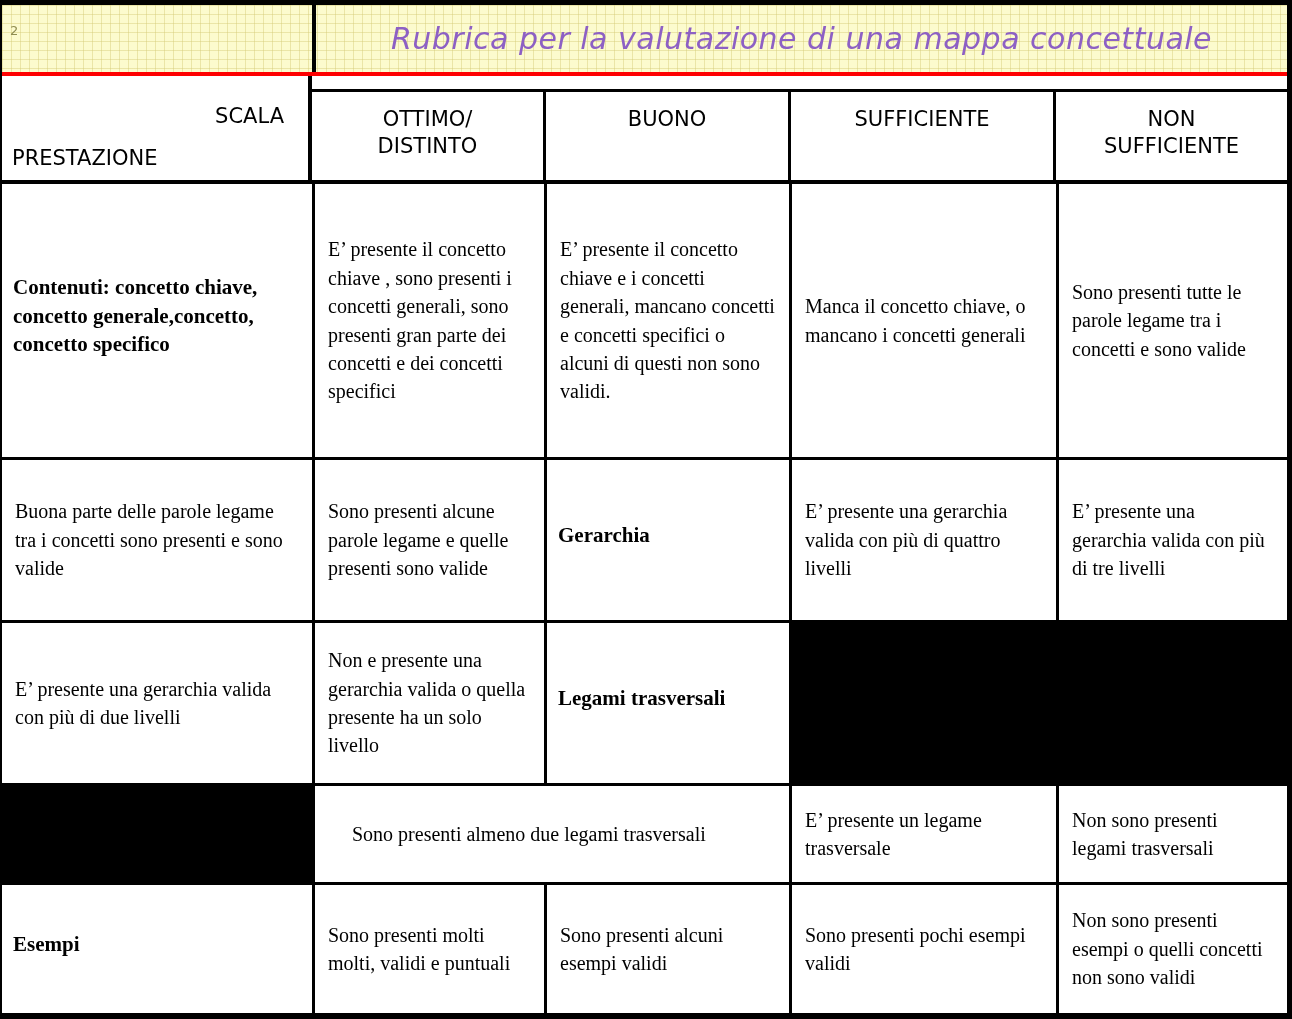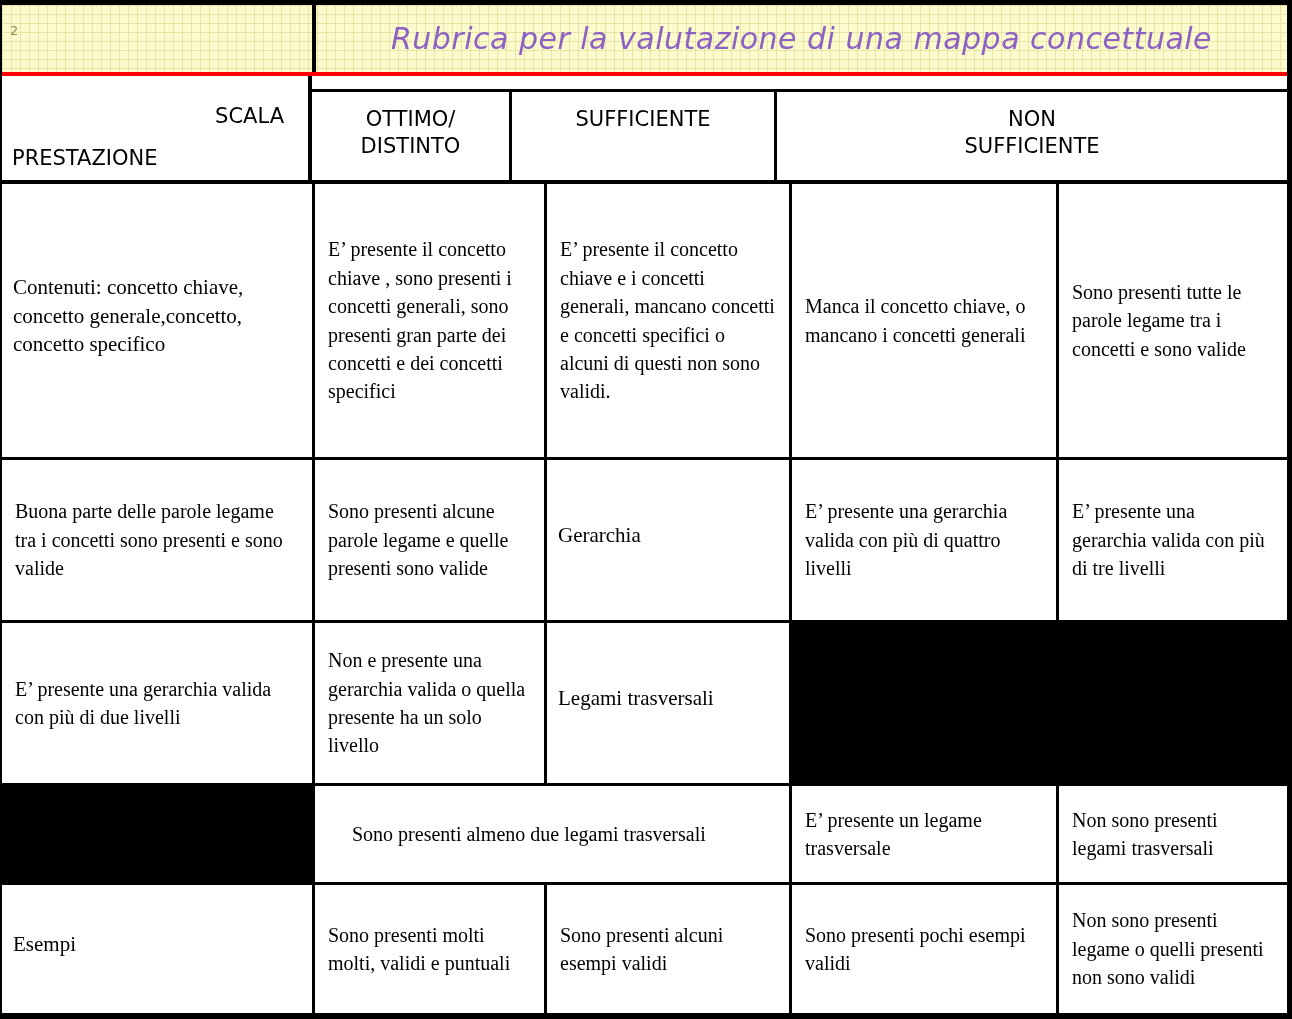--- a/index.html
+++ b/index.html
@@ -60,21 +60,21 @@
     flex:1 1 auto; margin-top:13px; height:91px;
     display:flex; border-top:3px solid #000;
   }
   .header-col {
     display:flex; flex-direction:column; align-items:center; justify-content:flex-start;
     padding-top:14px;
     font-family:"DejaVu Sans", "Liberation Sans", sans-serif;
     font-size:21px; color:#000; text-align:center; line-height:1.3;
   }
   .header-col + .header-col { border-left:3px solid #000; }
-  .hc-1 { width:197px; }
+  .hc-1 { width:231px; }
   .hc-2 { width:245px; }
   .hc-3 { width:265px; }
   .hc-4 { flex:1 1 auto; }
   .header-col span { display:block; }
 
   
   .body {
     height:833px;
     border-top:4px solid #000;
     background:#000;
@@ -83,21 +83,21 @@
     grid-template-rows:273px 160px 160px 96px 1fr;
     gap:3px;
   }
   .cell {
     background:#fff;
     display:flex; align-items:center;
     font-family:"Liberation Serif", "DejaVu Serif", serif;
     font-size:20px; color:#000; line-height:1.42;
   }
   .cell > div { width:100%; }
-  .label-cell { padding:10px 14px 19px 11px; font-weight:normal; font-size:21px; line-height:1.35; }
+  .label-cell { padding:10px 14px 19px 11px; font-weight:bold; font-size:21px; line-height:1.35; }
   .data-cell { padding:10px 14px 10px 13px; }
   .merged-2 { grid-column:2 / span 2;padding-left:37px; }
 </style>
 </head>
 <body>
 
 <div class="sheet">
 
   <div class="band">
     <span class="corner-mark">2</span>
@@ -110,20 +110,24 @@
   <div class="header-row">
     <div class="header-left">
       <span class="scala">SCALA</span>
       <span class="prestazione">PRESTAZIONE</span>
     </div>
     <div class="header-cols">
       <div class="header-col hc-1">
         <span>OTTIMO/</span>
         <span>DISTINTO</span>
       </div>
+      <div class="header-col hc-2">
+        <span>BUONO</span>
+        <span></span>
+      </div>
       <div class="header-col hc-3">
         <span>SUFFICIENTE</span>
         <span></span>
       </div>
       <div class="header-col hc-4">
         <span>NON</span>
         <span>SUFFICIENTE</span>
       </div>
     </div>
   </div>
@@ -188,17 +192,17 @@
     <div class="cell data-cell">
         <div>Sono presenti molti molti, validi e puntuali</div>
       </div>
     <div class="cell data-cell">
         <div>Sono presenti alcuni esempi validi</div>
       </div>
     <div class="cell data-cell">
         <div>Sono presenti pochi esempi validi</div>
       </div>
     <div class="cell data-cell">
-        <div>Non sono presenti legame o quelli presenti non sono validi</div>
+        <div>Non sono presenti esempi o quelli concetti non sono validi</div>
       </div>
 
   </div>
 </div>
 
 </body></html>

